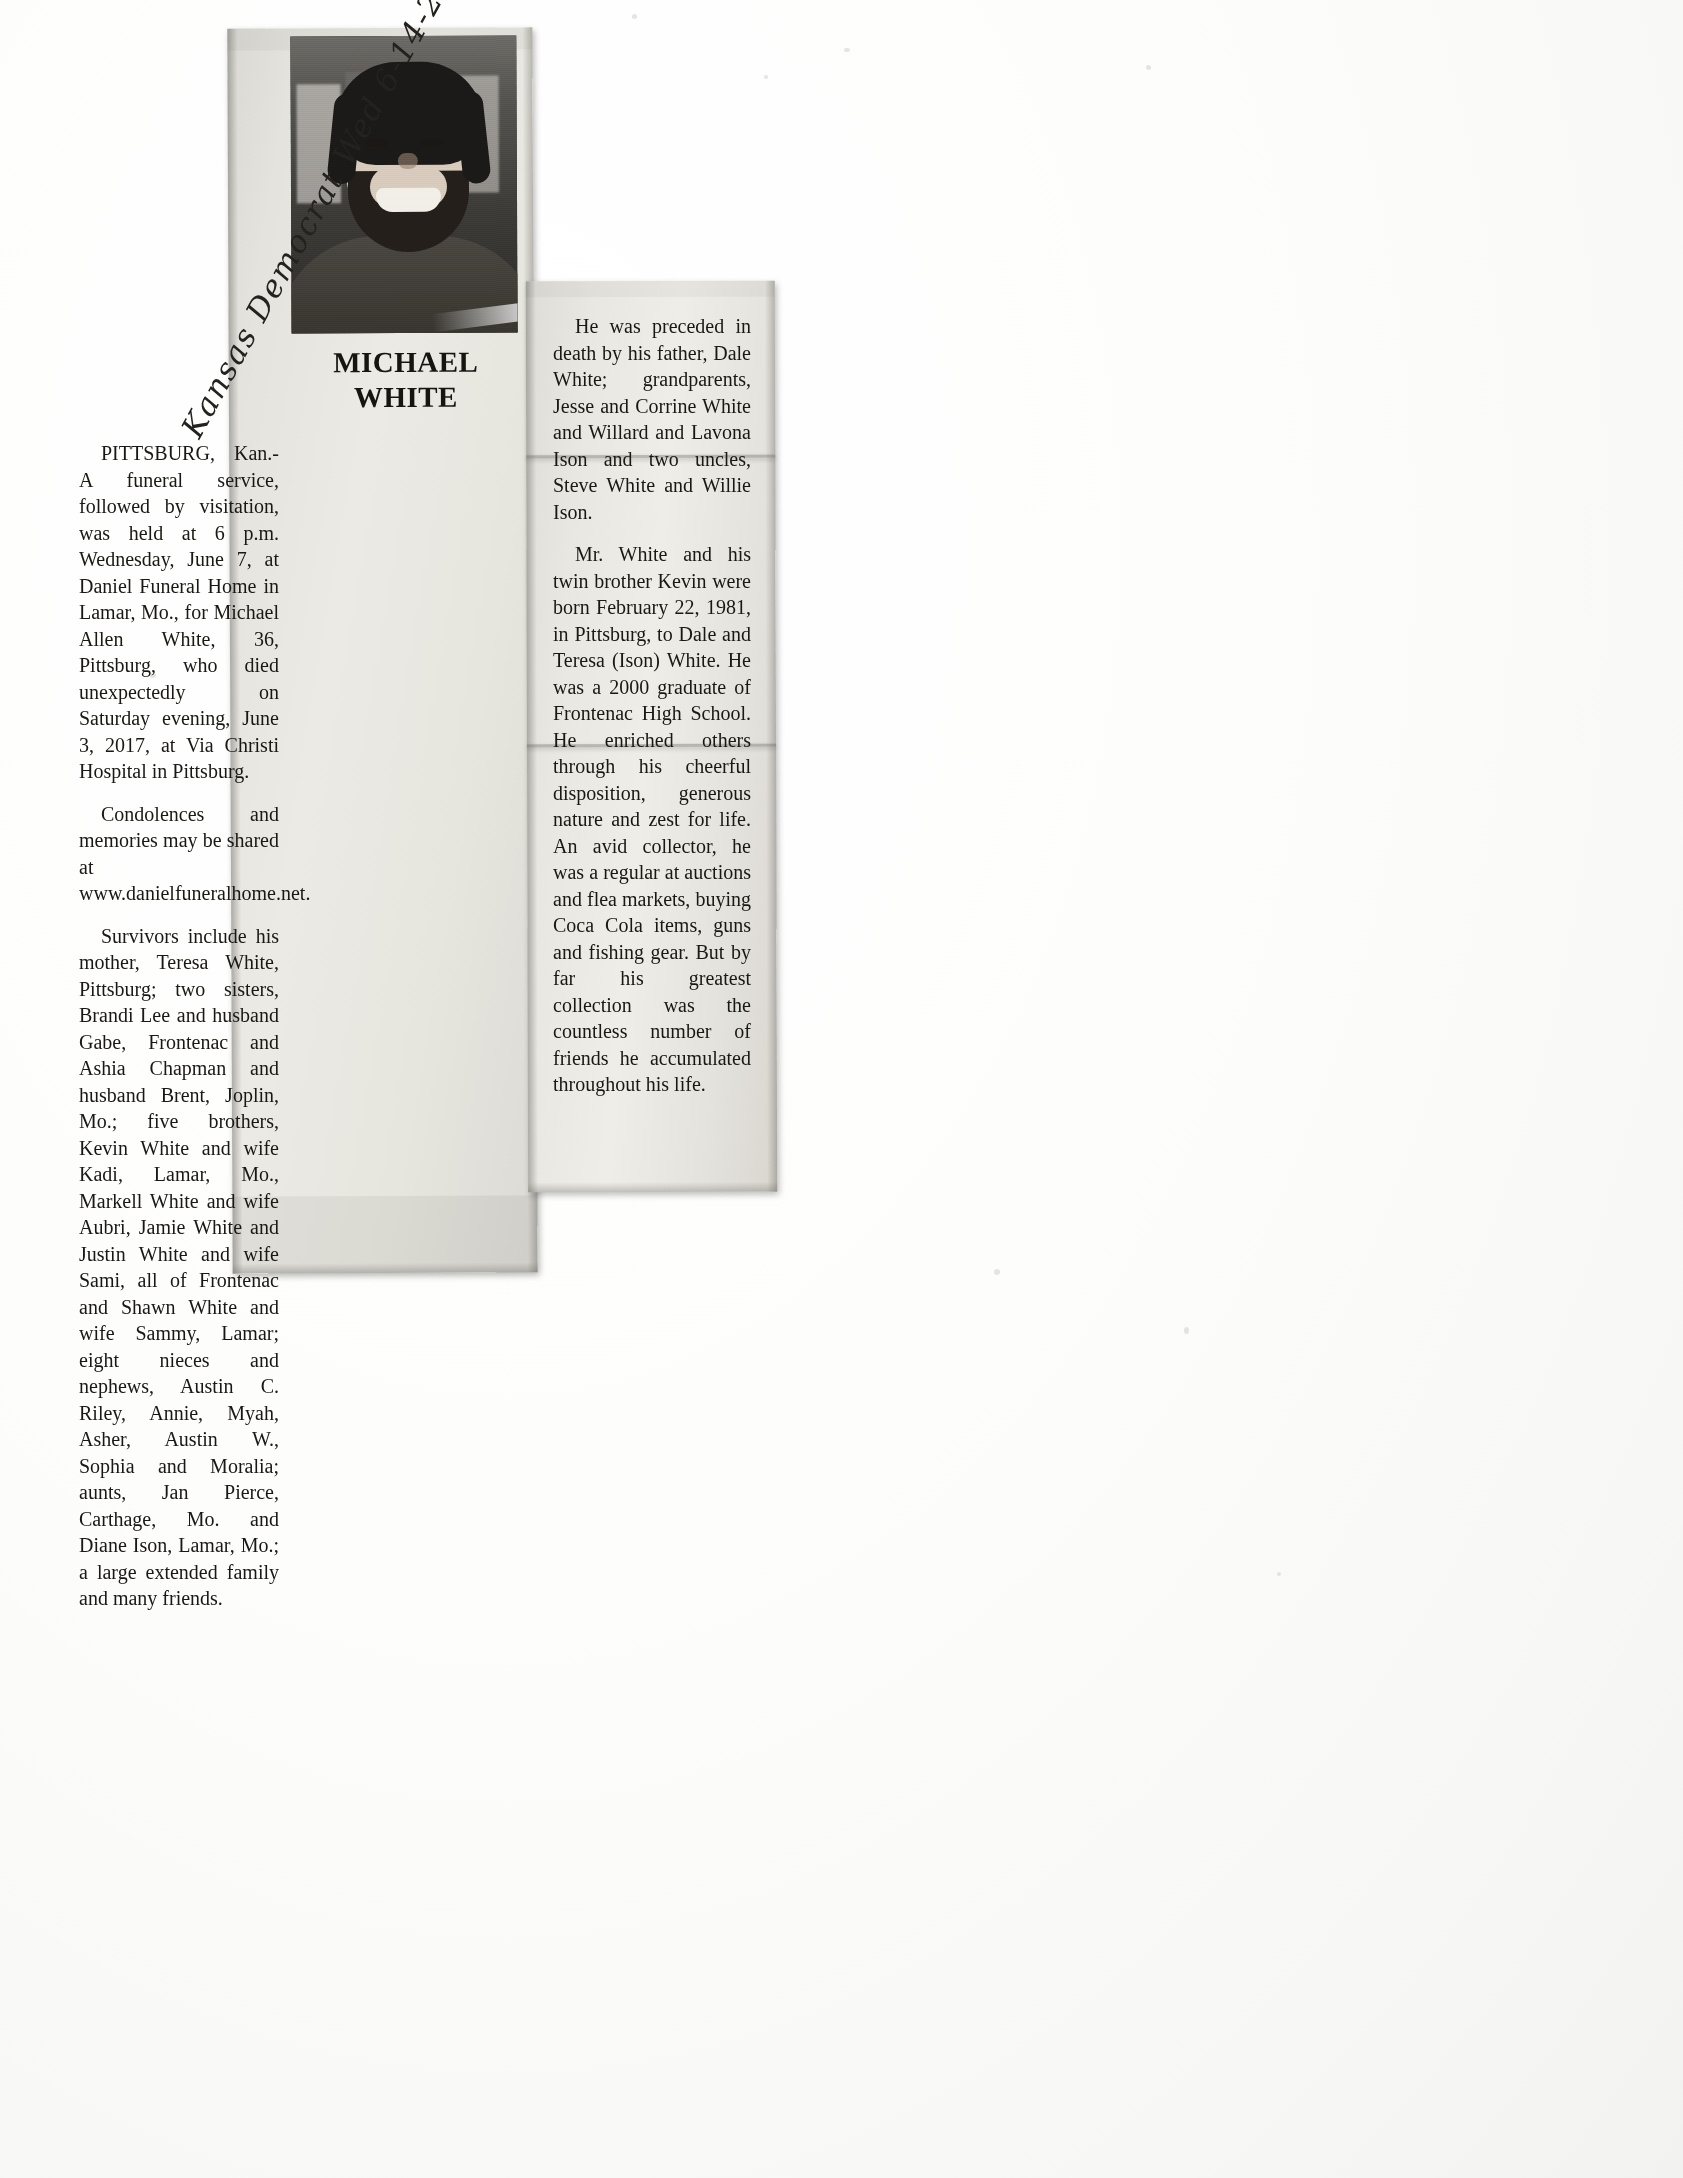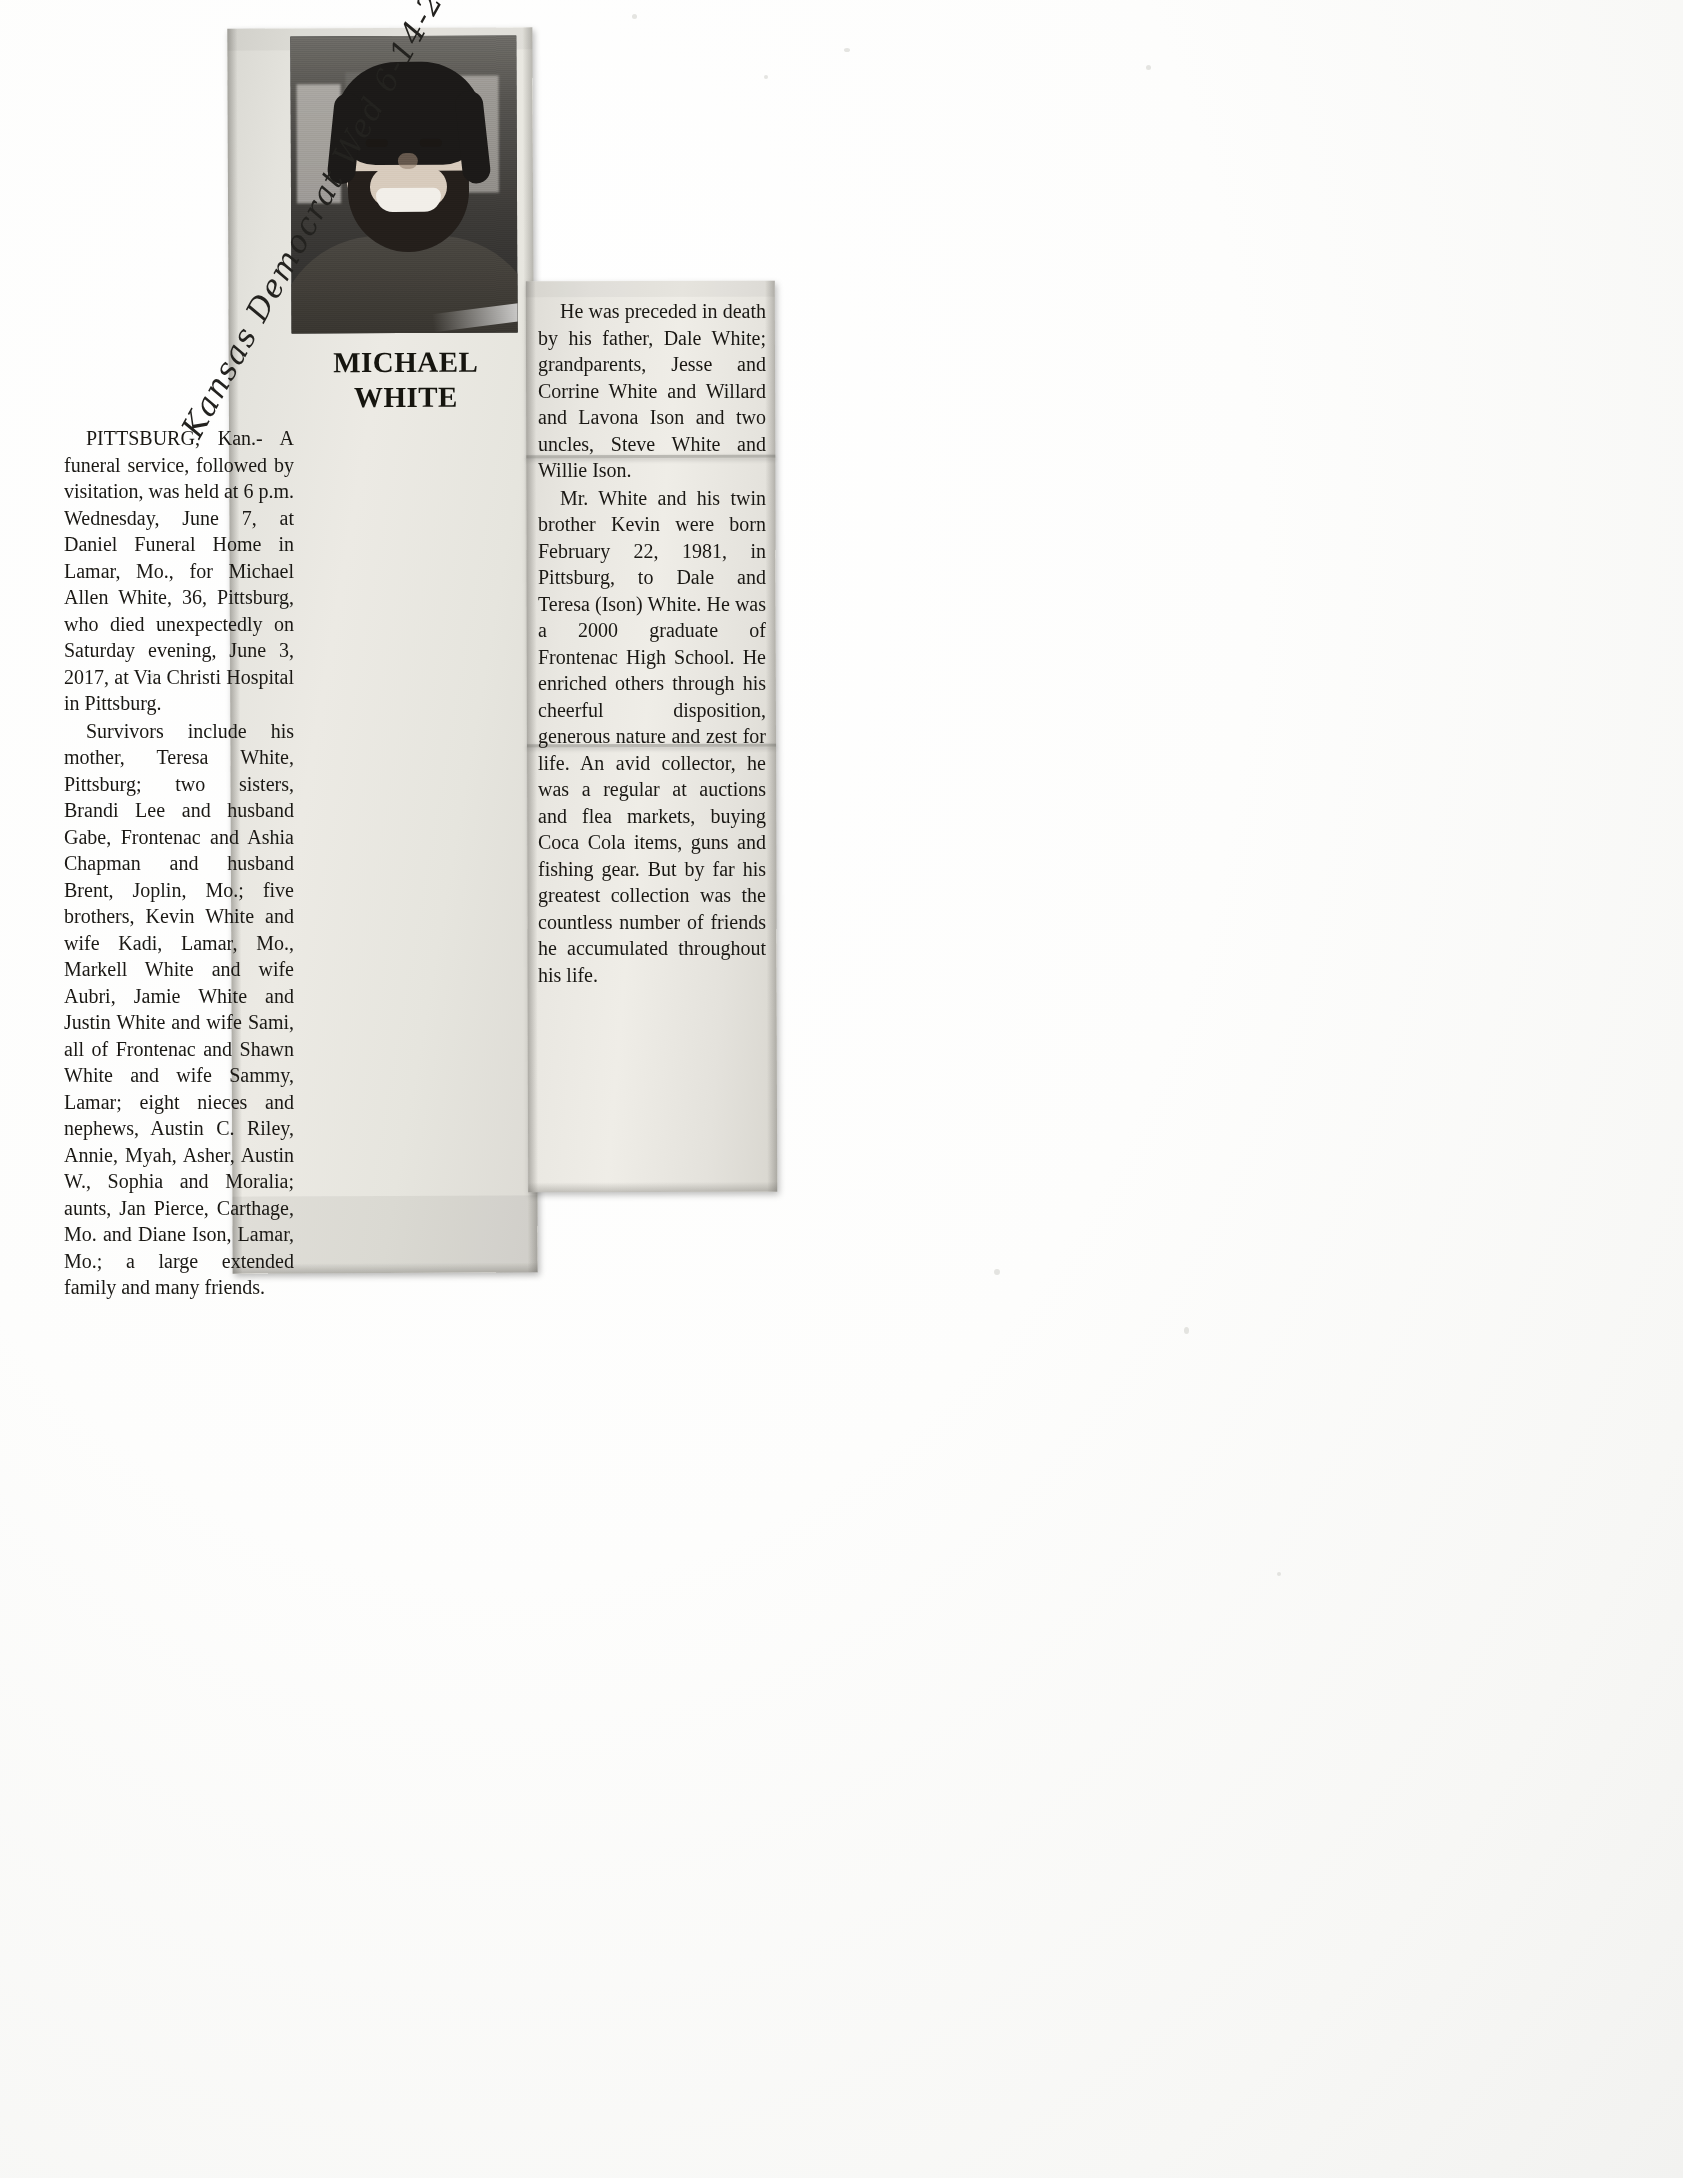--- a/index.html
+++ b/index.html
@@ -165,21 +165,21 @@
     position: absolute;
     font-family: "Liberation Serif", serif;
     font-size: 20px;
     line-height: 1.325;
     color: #1a1814;
     text-align: justify;
     text-justify: inter-word;
     hyphens: manual;
   }
   .col-text p {
-    margin: 1px;
+    margin: 16px;
     text-indent: 22px;
   }
 
   #left-col {
     left: 63px;
     top: 424px;
     width: 232px;
   }
 
   
@@ -281,20 +281,21 @@
 
     <div class="headline">
       <div>MICHAEL</div>
       <div>WHITE</div>
     </div>
   </div>
 </div>
 
 <div class="col-text" id="left-col">
   <p>PITTSBURG, Kan.- A funeral service, followed by visitation, was held at 6 p.m. Wednesday, June 7, at Daniel Funeral Home in Lamar, Mo., for Michael Allen White, 36, Pittsburg, who died unexpectedly on Saturday evening, June 3, 2017, at Via Christi Hospital in Pittsburg.</p>
+  <p>Condolences and memories may be shared at www.danielfuneralhome.net.</p>
   <p>Survivors include his mother, Teresa White, Pittsburg; two sisters, Brandi Lee and husband Gabe, Frontenac and Ashia Chapman and husband Brent, Joplin, Mo.; five brothers, Kevin White and wife Kadi, Lamar, Mo., Markell White and wife Aubri, Jamie White and Justin White and wife Sami, all of Frontenac and Shawn White and wife Sammy, Lamar; eight nieces and nephews, Austin C. Riley, Annie, Myah, Asher, Austin W., Sophia and Moralia; aunts, Jan Pierce, Carthage, Mo. and Diane Ison, Lamar, Mo.; a large extended family and many friends.</p>
 </div>
 
 <div class="clip-right">
   <div class="edge-dark-left"></div>
   <div class="edge-dark-right"></div>
   <div class="edge-dark-bottom"></div>
   <div class="seam" style="top:174px;"></div>
   <div class="seam" style="top:463px;"></div>
   <div class="band" style="top:0; height:16px;"></div>

